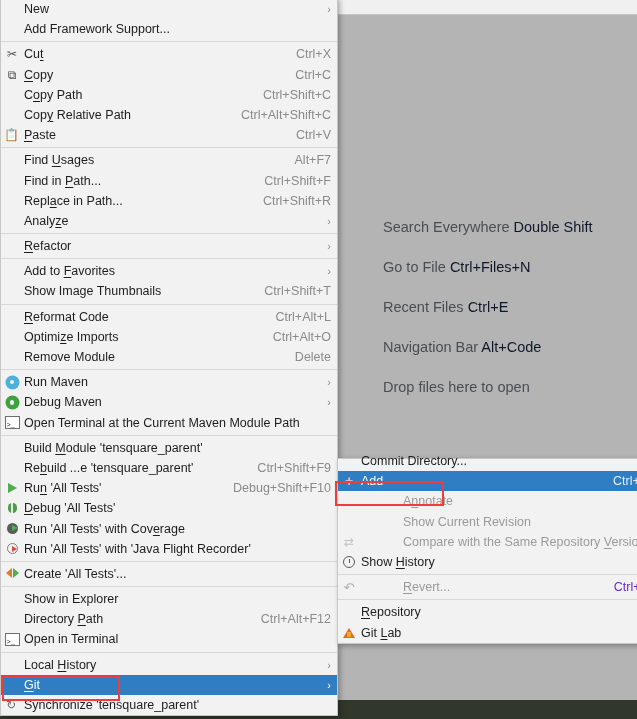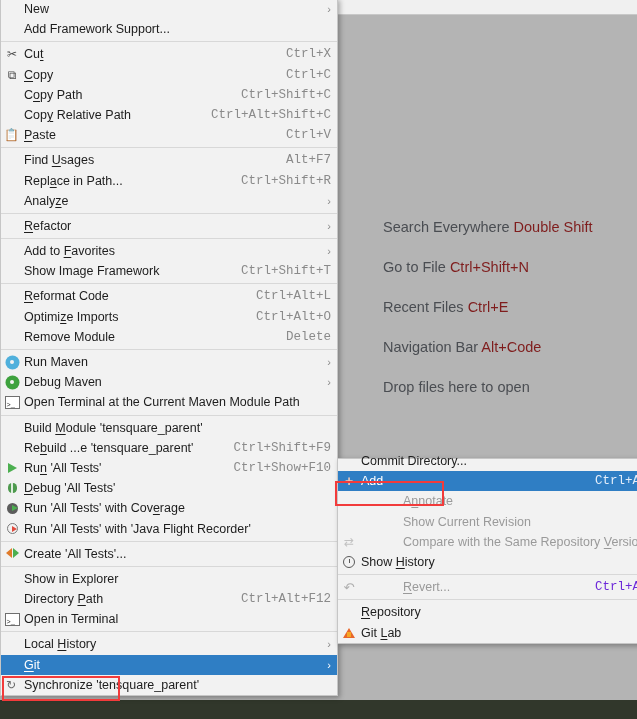--- a/index.html
+++ b/index.html
@@ -14,21 +14,21 @@
   
   #editor-backdrop{position:absolute;inset:0;background:#b4b4b4;}
   #toolbar-strip{position:absolute;left:0;top:0;width:637px;height:14px;background:#f0f0f0;border-bottom:1px solid #c8c8c8;}
   #bottom-strip{position:absolute;left:0;bottom:0;width:637px;height:19px;background:#31372b;}
 
   #empty-hints{
     position:absolute;left:383px;top:207px;width:254px;
     color:#4a4d52;font-size:14.5px;line-height:40px;
   }
   .hint-row{white-space:nowrap;}
-  .hint-key{color:#7f1d1d;}
+  .hint-key{color:#0f172a;}
 
   
   .menu{
     position:absolute;background:#f2f2f2;
     border:1px solid #c6c6c6;
     box-shadow:2px 2px 5px rgba(0,0,0,.30);
     box-sizing:border-box;
   }
   #main-menu{left:0;top:-2px;width:338px;}
   #git-submenu{left:337px;top:458px;width:340px;}
@@ -39,21 +39,21 @@
     color:#1d1d1d;white-space:nowrap;cursor:default;
   }
   .mi.sel{background:#2f7ec4;color:#ffffff;}
   .mi.disabled{color:#9a9a9a;gap:42px;}
   .mi .ic{
     width:22px;min-width:22px;height:20px;display:flex;
     align-items:center;justify-content:center;
   }
   .mi .lbl{flex:1;padding-left:1px;}
   .mi .acc{
-    color:#8a8a8a;font-size:12.5px;padding-left:18px;font-family:Liberation Mono, monospace;
+    color:#8a8a8a;font-size:12.5px;padding-left:18px;
   }
   .mi.sel .acc{color:#e4eefa;}
   .mi.disabled .acc{color:#6d28d9;}
   .mi .arrow{
     color:#8b8b8b;font-size:11px;padding-left:12px;width:8px;text-align:right;
   }
   .mi.sel .arrow{color:#ffffff;}
   .u{text-decoration:underline;text-underline-offset:2px;}
   .sep{height:1px;background:#d8d8d8;margin:2px 0;}
 
@@ -93,21 +93,21 @@
 </style>
 </head>
 <body>
 
 <div id="editor-backdrop"></div>
 <div id="toolbar-strip"></div>
 <div id="bottom-strip"></div>
 
 <div id="empty-hints">
     <div class="hint-row"><span>Search Everywhere </span><span class="hint-key">Double Shift</span></div>
-    <div class="hint-row"><span>Go to File </span><span class="hint-key">Ctrl+Shift+N</span></div>
+    <div class="hint-row"><span>Go to File </span><span class="hint-key">Ctrl+Files+N</span></div>
     <div class="hint-row"><span>Recent Files </span><span class="hint-key">Ctrl+E</span></div>
     <div class="hint-row"><span>Navigation Bar </span><span class="hint-key">Alt+Code</span></div>
     <div class="hint-row"><span>Drop files here to open</span></div>
   </div>
 
 <div class="menu" id="main-menu">
     <div class="mi">
       <span class="ic"></span>
       <span class="lbl">New</span>
       <span class="arrow">›</span>
@@ -149,20 +149,25 @@
       <span class="acc">Ctrl+V</span>
     </div>
     <div class="sep"></div>
     <div class="mi">
       <span class="ic"></span>
       <span class="lbl">Find <span class="u">U</span>sages</span>
       <span class="acc">Alt+F7</span>
     </div>
     <div class="mi">
       <span class="ic"></span>
+      <span class="lbl">Find in <span class="u">P</span>ath...</span>
+      <span class="acc">Ctrl+Shift+F</span>
+    </div>
+    <div class="mi">
+      <span class="ic"></span>
       <span class="lbl">Repl<span class="u">a</span>ce in Path...</span>
       <span class="acc">Ctrl+Shift+R</span>
     </div>
     <div class="mi">
       <span class="ic"></span>
       <span class="lbl">Analy<span class="u">z</span>e</span>
       <span class="arrow">›</span>
     </div>
     <div class="sep"></div>
     <div class="mi">
@@ -171,21 +176,21 @@
       <span class="arrow">›</span>
     </div>
     <div class="sep"></div>
     <div class="mi">
       <span class="ic"></span>
       <span class="lbl">Add to <span class="u">F</span>avorites</span>
       <span class="arrow">›</span>
     </div>
     <div class="mi">
       <span class="ic"></span>
-      <span class="lbl">Show Image Framework</span>
+      <span class="lbl">Show Image Thumbnails</span>
       <span class="acc">Ctrl+Shift+T</span>
     </div>
     <div class="sep"></div>
     <div class="mi">
       <span class="ic"></span>
       <span class="lbl"><span class="u">R</span>eformat Code</span>
       <span class="acc">Ctrl+Alt+L</span>
     </div>
     <div class="mi">
       <span class="ic"></span>
@@ -226,21 +231,21 @@
     <div class="mi">
       <span class="ic"></span>
       <span class="lbl">Re<span class="u">b</span>uild ...e 'tensquare_parent'</span>
       <span class="acc">Ctrl+Shift+F9</span>
     </div>
     <div class="mi">
       <span class="ic">
         <span class="tri-green"></span>
       </span>
       <span class="lbl">Ru<span class="u">n</span> 'All Tests'</span>
-      <span class="acc">Ctrl+Show+F10</span>
+      <span class="acc">Debug+Shift+F10</span>
     </div>
     <div class="mi">
       <span class="ic">
         <span class="bug"></span>
       </span>
       <span class="lbl"><span class="u">D</span>ebug 'All Tests'</span>
     </div>
     <div class="mi">
       <span class="ic">
         <span class="cov"></span>

